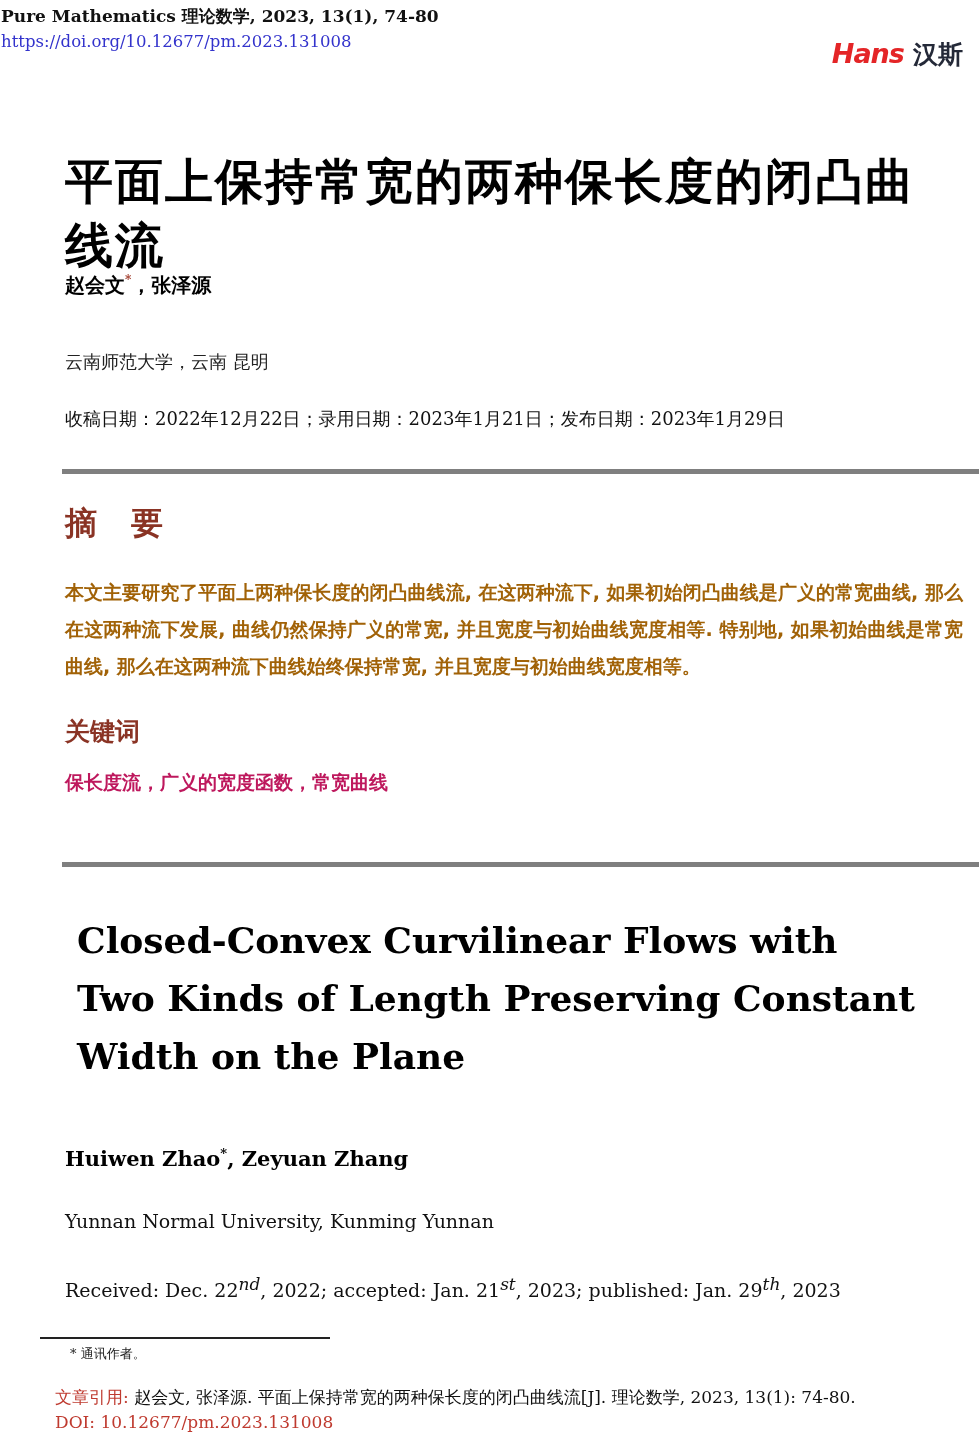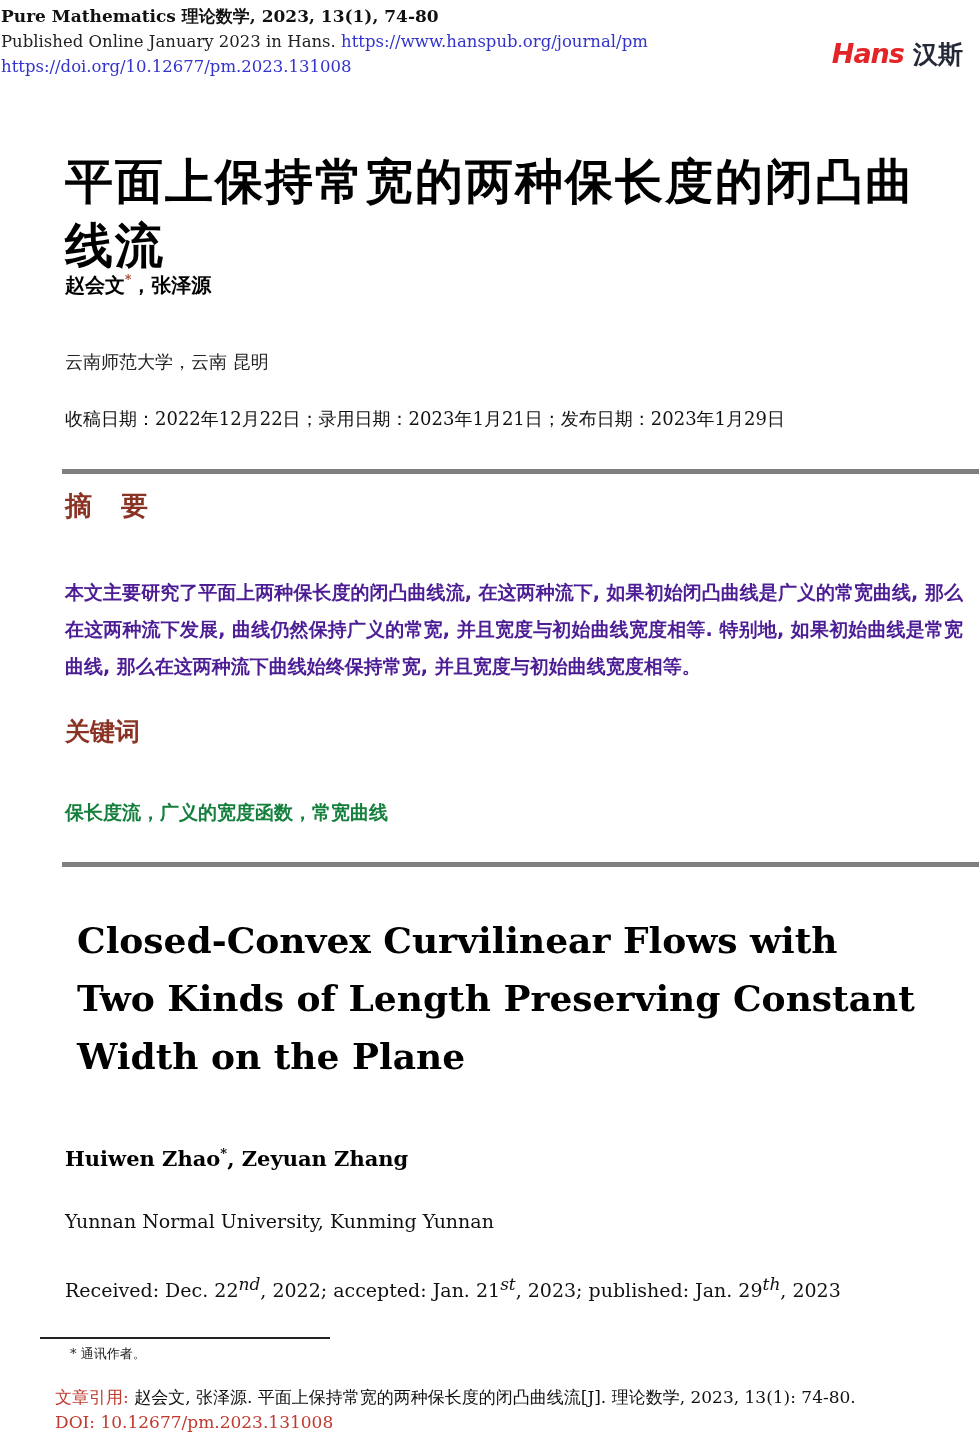--- a/index.html
+++ b/index.html
@@ -23,27 +23,27 @@
   .authors-zh{position:absolute;top:272px;left:65px;font-weight:bold;font-size:20px;color:#000;}
   .authors-zh sup{color:#a03a2a;font-size:12px;}
   .affil-zh{position:absolute;top:350px;left:65px;font-size:18px;color:#222;}
   .dates-zh{position:absolute;top:407px;left:65px;font-size:18px;color:#111;}
 
   .rule{position:absolute;left:62px;width:917px;height:5px;background:#7f7f7f;}
   .rule1{top:469px;}
   .rule2{top:862px;}
 
   .h-red{font-family:"DejaVu Sans",sans-serif;font-weight:bold;color:#8a3324;}
-  .h-abstract{position:absolute;top:488px;left:65px;font-size:27px;letter-spacing:1px;}
+  .h-abstract{position:absolute;top:502px;left:65px;font-size:32px;letter-spacing:1px;}
   .abstract{position:absolute;top:574px;left:65px;width:898px;
             font-family:"DejaVu Sans",sans-serif;font-weight:600;font-size:19px;
-            line-height:37px;color:#4c1d95;text-align:justify;}
+            line-height:37px;color:#a16207;text-align:justify;}
   .h-keywords{position:absolute;top:715px;left:65px;font-size:25px;}
-  .keywords{position:absolute;top:800px;left:65px;
-            font-family:Liberation Serif, serif;font-weight:600;font-size:19px;color:#15803d;}
+  .keywords{position:absolute;top:770px;left:65px;
+            font-family:Liberation Serif, serif;font-weight:600;font-size:19px;color:#be185d;}
 
   
   .title-en{position:absolute;top:899px;left:65px;width:905px;
             font-weight:bold;font-size:36px;line-height:58px;color:#000;}
   .authors-en{position:absolute;top:1146px;left:65px;font-weight:bold;font-size:21px;color:#000;}
   .authors-en sup{font-size:13px;}
   .affil-en{position:absolute;top:1210px;left:65px;font-size:19px;color:#111;}
   .received{position:absolute;top:1274px;left:65px;font-size:19px;color:#111;}
   .received sup{font-style:italic;font-size:17px;}
 
@@ -55,24 +55,20 @@
   .cit-text{color:#111;}
   .cit-doi{color:#bf3a2f;}
 </style>
 </head>
 <body>
 
 <div class="page">
 
   <header class="hdr">
     <div class="jline">Pure Mathematics 理论数学, 2023, 13(1), 74-80</div>
-    <div class="pline">
-      <span>Published Online January 2023 in Hans. </span>
-      <a class="link" href="#">https://www.hanspub.org/journal/pm</a>
-    </div>
     <div class="pline">
       <a class="link" href="#">https://doi.org/10.12677/pm.2023.131008</a>
     </div>
   </header>
 
   <div class="logo">
     <span class="logo-hans">Hans</span>
     <span class="logo-cn">汉斯</span>
   </div>
 

